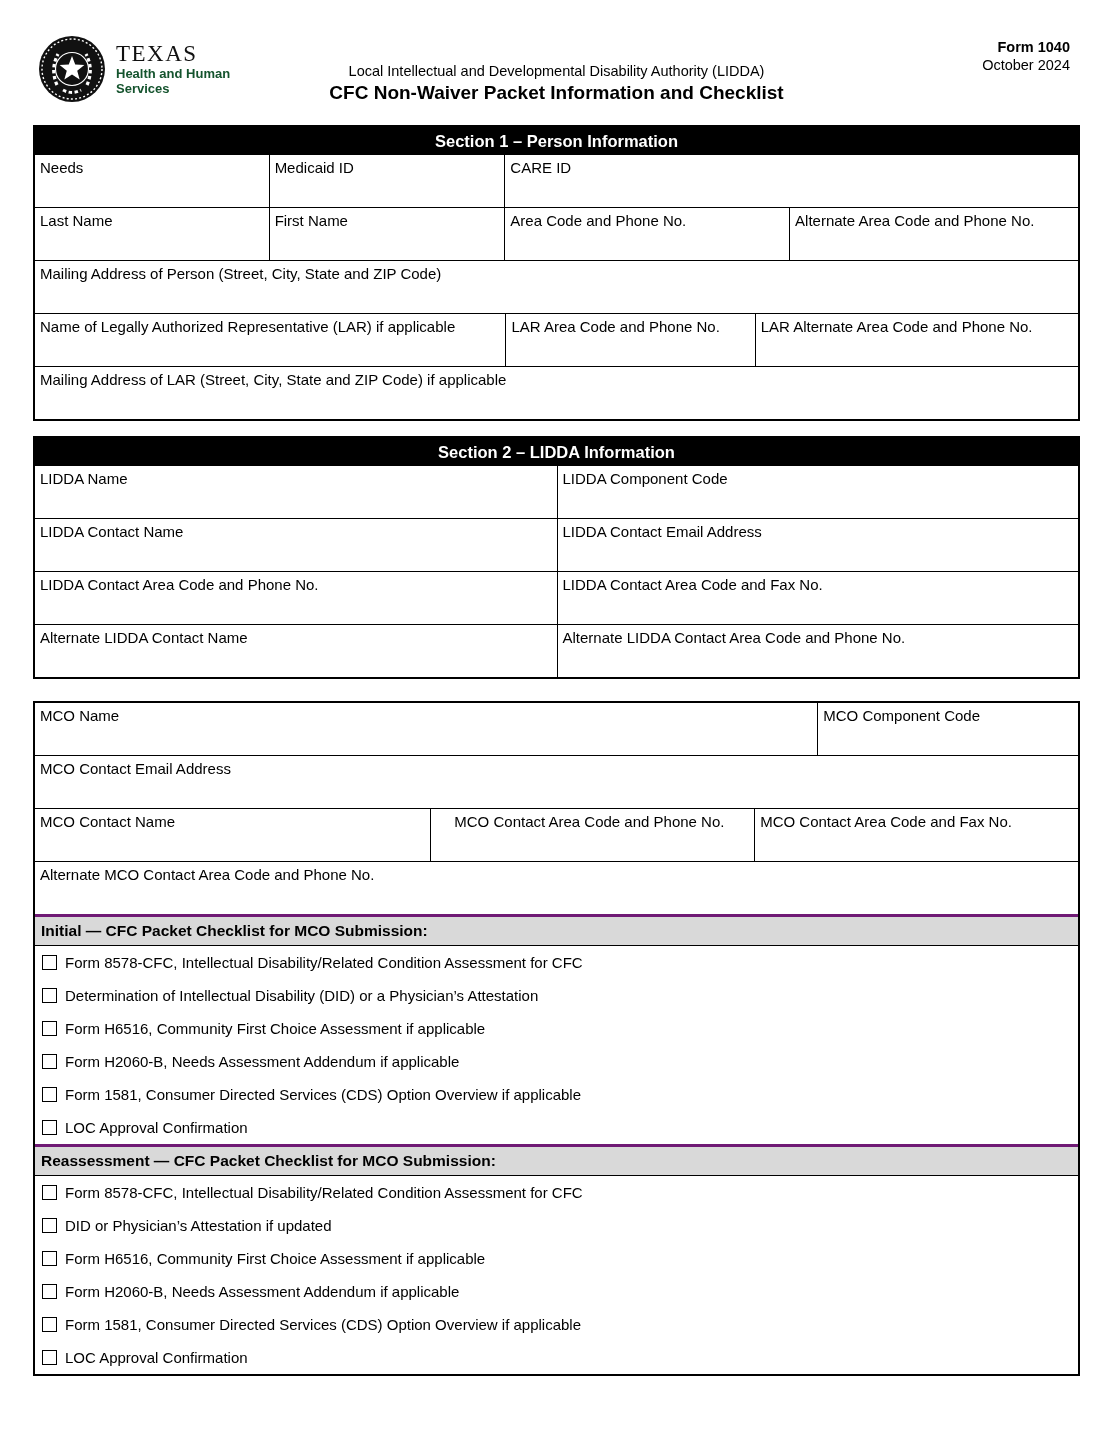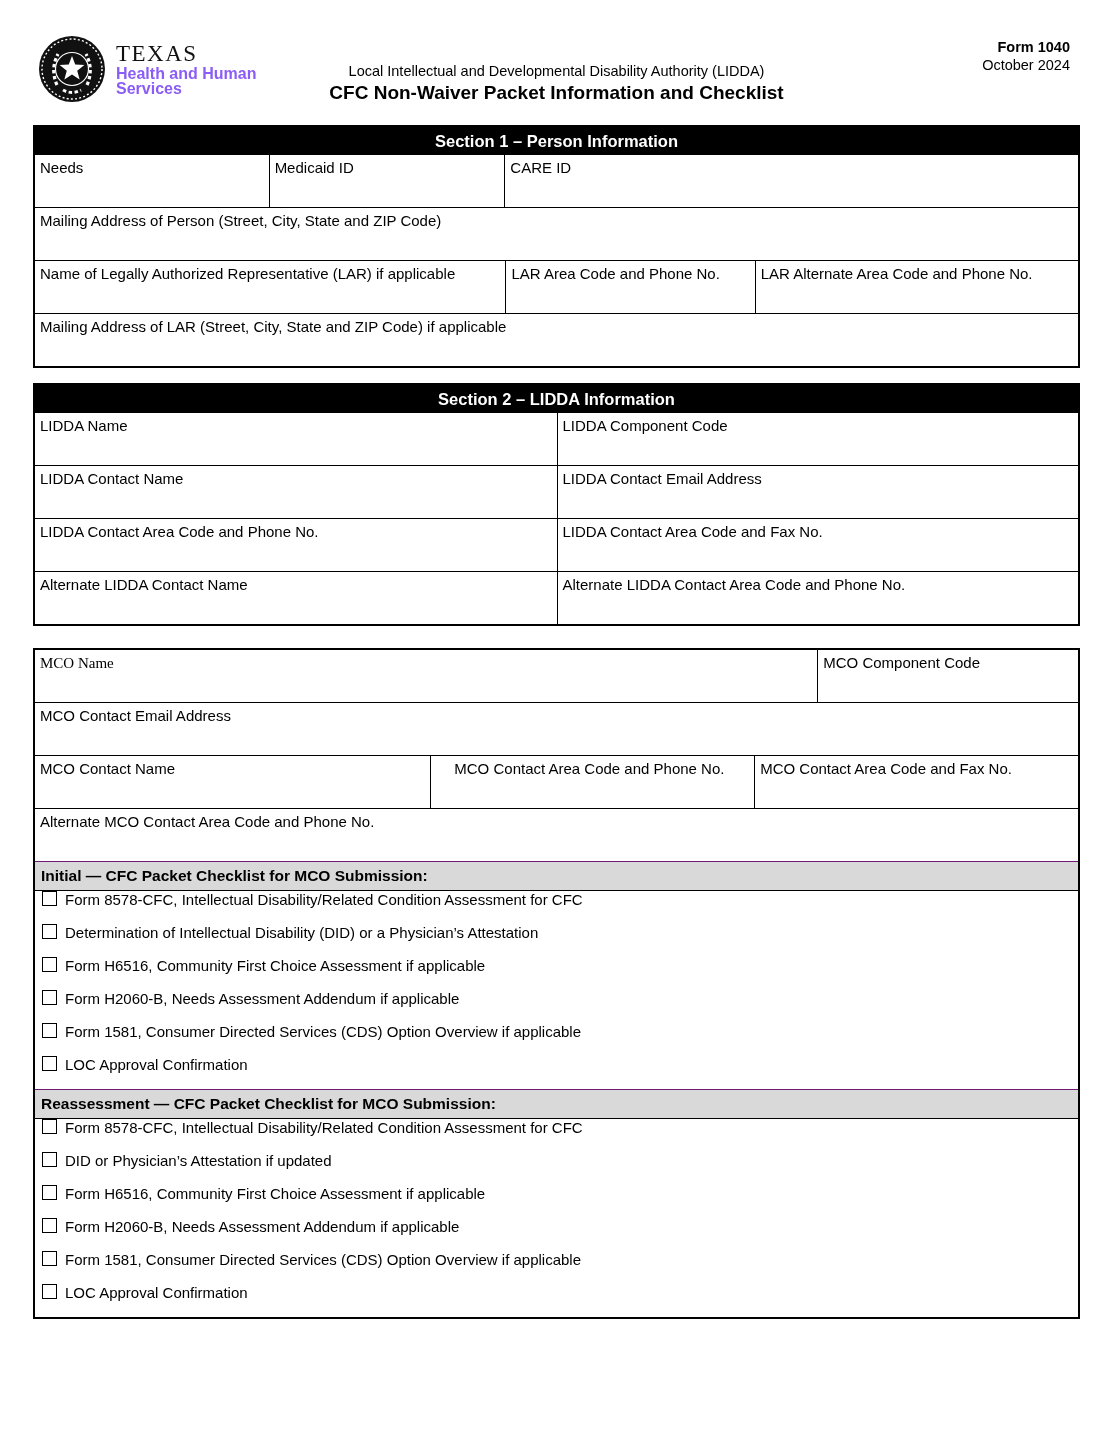--- a/index.html
+++ b/index.html
@@ -15,21 +15,21 @@
   
   .form-header { position: relative; height: 92px; }
   .logo { position: absolute; left: 4px; top: 0; display: flex; align-items: center; }
   .logo svg { display: block; }
   .logo-text { margin-left: 9px; }
   .logo-brand {
     font-family: "Liberation Serif", serif;
     font-size: 23px; letter-spacing: 1.5px; line-height: 24px; color: #111;
   }
   .logo-sub {
-    font-size: 16px; font-weight: bold; line-height: 15px; color: #8b5cf6;
+    font-size: 13px; font-weight: bold; line-height: 15px; color: #14532d;
   }
   .title-block { position: absolute; left: 0; right: 0; top: 29px; text-align: center; }
   .title-line1 { font-size: 14.5px; line-height: 19px; }
   .title-line2 { font-size: 19px; font-weight: bold; line-height: 24px; }
   .form-meta { position: absolute; right: 10px; top: 5px; text-align: right; }
   .form-number { font-size: 14.5px; font-weight: bold; line-height: 18px; }
   .form-date { font-size: 14.5px; line-height: 18px; }
 
   
   .form-table { border: 2px solid #000; background: #fff; }
@@ -45,25 +45,25 @@
   .tcell {
     min-height: 52px; padding: 3px 5px;
     border-left: 1px solid #000;
   }
   .tcell:first-child { border-left: none; }
   .cell-label { font-size: 15px; line-height: 20px; display: block; }
 
   
   .subheader {
     background: #d9d9d9;
-    border-top: 1px solid #701a75; border-bottom: 1px solid #000;
+    border-top: 3px solid #701a75; border-bottom: 1px solid #000;
     font-weight: bold; font-size: 15.5px;
     padding: 4px 6px; line-height: 20px; min-height: 30px;
   }
-  .check-row { display: flex; align-items: flex-start; height: 33px; padding-left: 7px; }
+  .check-row { display: flex; align-items: center; height: 33px; padding-left: 7px; }
   .checkbox {
     width: 15px; height: 15px; flex: none;
     border: 1.5px solid #000; background: #fff;
     margin-right: 8px;
   }
   .check-label { font-size: 15px; line-height: 18px; }
 </style>
 </head>
 <body>
 
@@ -106,20 +106,34 @@
             <span class="cell-label">Needs</span>
           </div>
           <div class="tcell" style="width: 22.6%;">
             <span class="cell-label">Medicaid ID</span>
           </div>
           <div class="tcell" style="width: 55%;">
             <span class="cell-label">CARE ID</span>
           </div>
         </div>
         <div class="trow">
+          <div class="tcell" style="width: 22.4%;">
+            <span class="cell-label">Last Name</span>
+          </div>
+          <div class="tcell" style="width: 22.6%;">
+            <span class="cell-label">First Name</span>
+          </div>
+          <div class="tcell" style="width: 27.3%;">
+            <span class="cell-label">Area Code and Phone No.</span>
+          </div>
+          <div class="tcell" style="width: 27.7%;">
+            <span class="cell-label">Alternate Area Code and Phone No.</span>
+          </div>
+        </div>
+        <div class="trow">
           <div class="tcell" style="width: 100%;">
             <span class="cell-label">Mailing Address of Person (Street, City, State and ZIP Code)</span>
           </div>
         </div>
         <div class="trow">
           <div class="tcell" style="width: 45.1%;">
             <span class="cell-label">Name of Legally Authorized Representative (LAR) if applicable</span>
           </div>
           <div class="tcell" style="width: 23.9%;">
             <span class="cell-label">LAR Area Code and Phone No.</span>
@@ -170,21 +184,21 @@
           <div class="tcell" style="width: 50%;">
             <span class="cell-label">Alternate LIDDA Contact Area Code and Phone No.</span>
           </div>
         </div>
       </div>
   </section>
 
   <section class="form-table" id="section-3">
     <div class="rows-block">
         <div class="trow">
-          <div class="tcell" style="width: 75%; font-family: Liberation Serif, serif;">
+          <div class="tcell" style="width: 75%;">
             <span class="cell-label">MCO Name</span>
           </div>
           <div class="tcell" style="width: 25%;">
             <span class="cell-label">MCO Component Code</span>
           </div>
         </div>
         <div class="trow">
           <div class="tcell" style="width: 100%;">
             <span class="cell-label">MCO Contact Email Address</span>
           </div>

